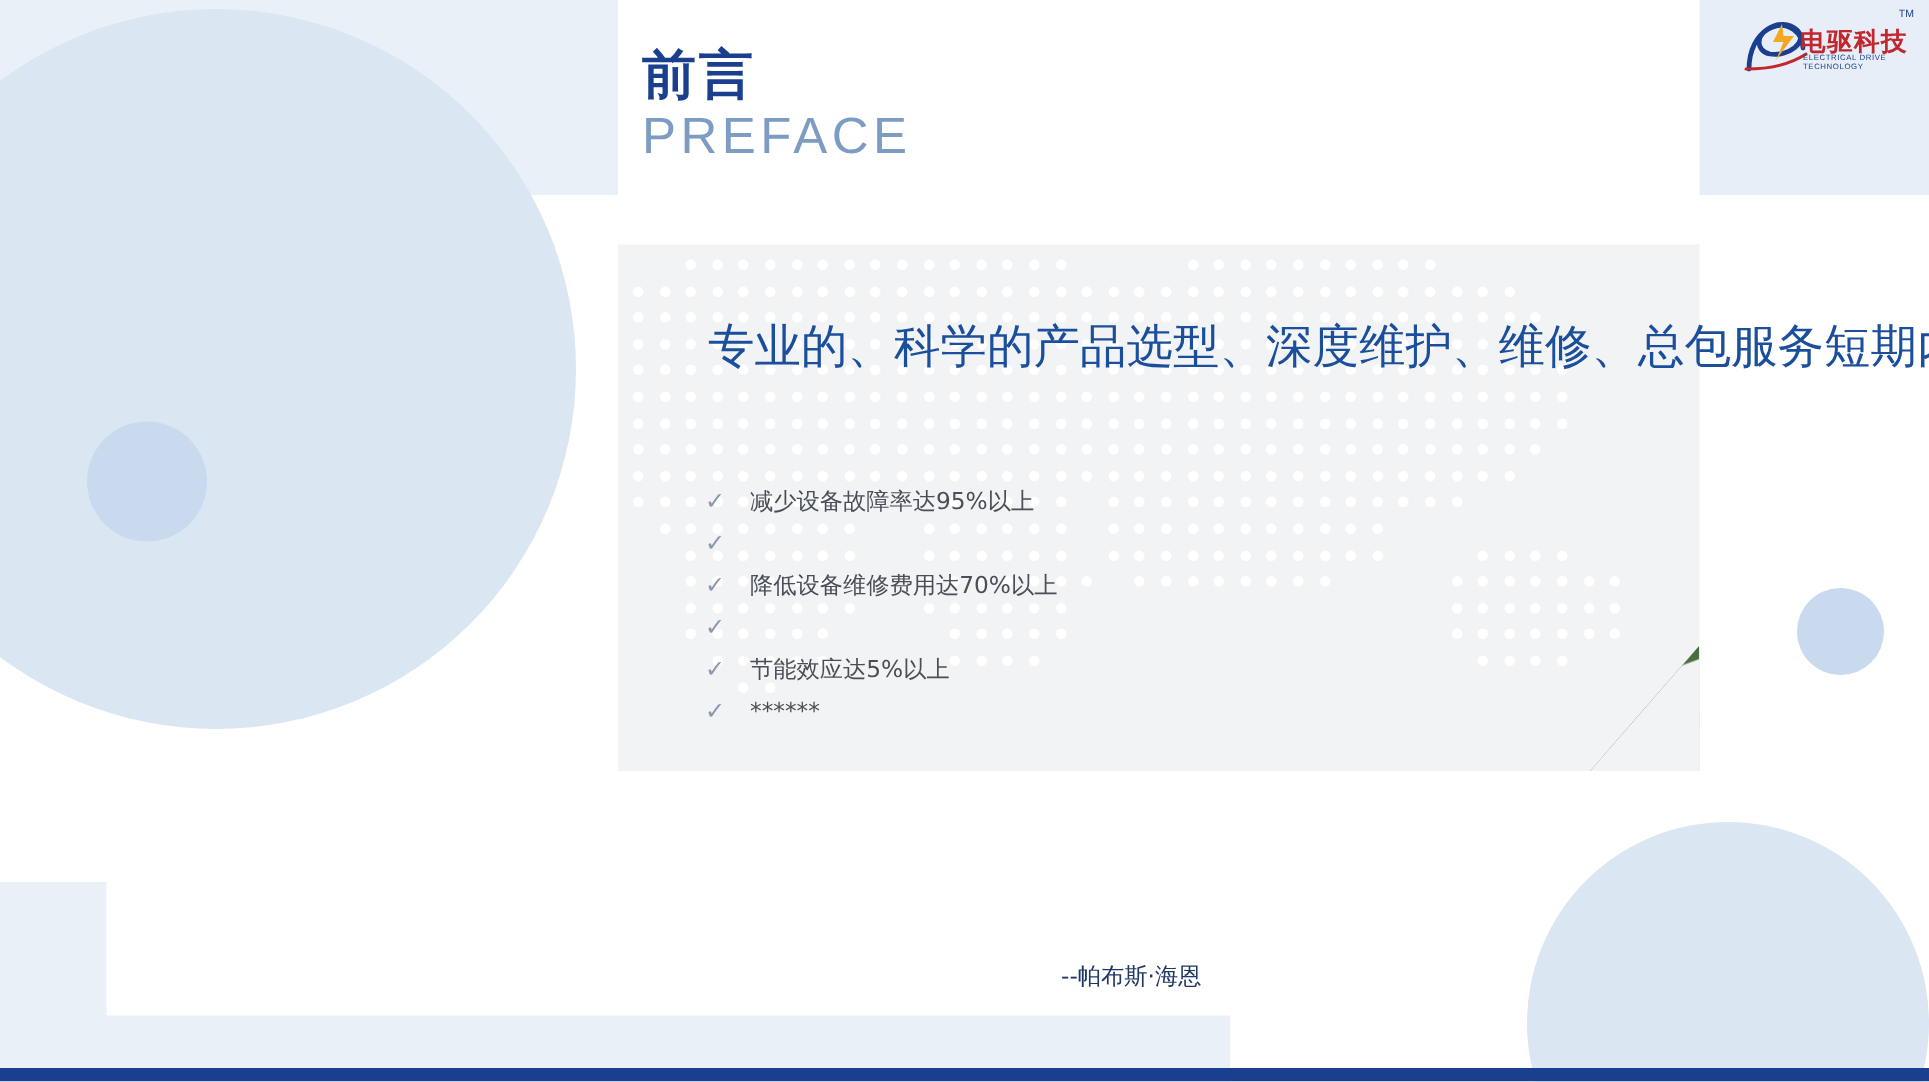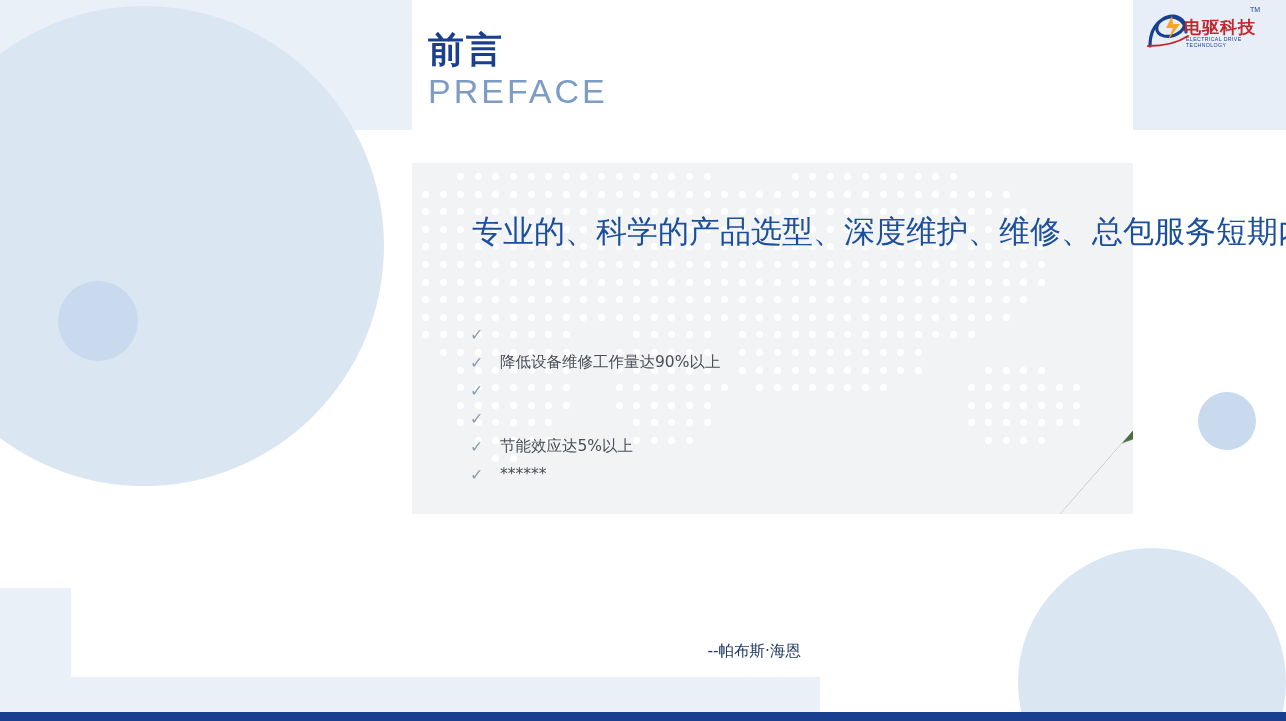--- a/index.html
+++ b/index.html
@@ -94,21 +94,21 @@
     left: 412px;
     top: 0;
     width: 721px;
     height: 514px;
     background: #ffffff;
   }
 
   
   #logo {
     position: absolute;
-    right: 24px;
+    right: 8px;
     top: 6px;
     width: 120px;
     height: 48px;
   }
   #logo .tm {
     position: absolute;
     right: 2px;
     top: 0px;
     font-size: 7px;
     color: #1b3f8f;
@@ -752,27 +752,28 @@
       <span class="dot" style="left:98.0px;top:291.6px"></span>
     </div>
   <div id="photo"></div>
 </div>
 
 <div id="hero-heading">专业的、科学的产品选型、深度维护、维修、总包服务短期内可以实现</div>
 
 <div id="bullets">
   <div class="bullet">
     <span class="check">✓</span>
+    <span class="btext">减少设备故障率达95%以上</span>
   </div>
   <div class="bullet">
     <span class="check">✓</span>
-    <span class="btext">降低设备维修工作量达90%以上</span>
   </div>
   <div class="bullet">
     <span class="check">✓</span>
+    <span class="btext">降低设备维修费用达70%以上</span>
   </div>
   <div class="bullet">
     <span class="check">✓</span>
   </div>
   <div class="bullet">
     <span class="check">✓</span>
     <span class="btext">节能效应达5%以上</span>
   </div>
   <div class="bullet">
     <span class="check">✓</span>

